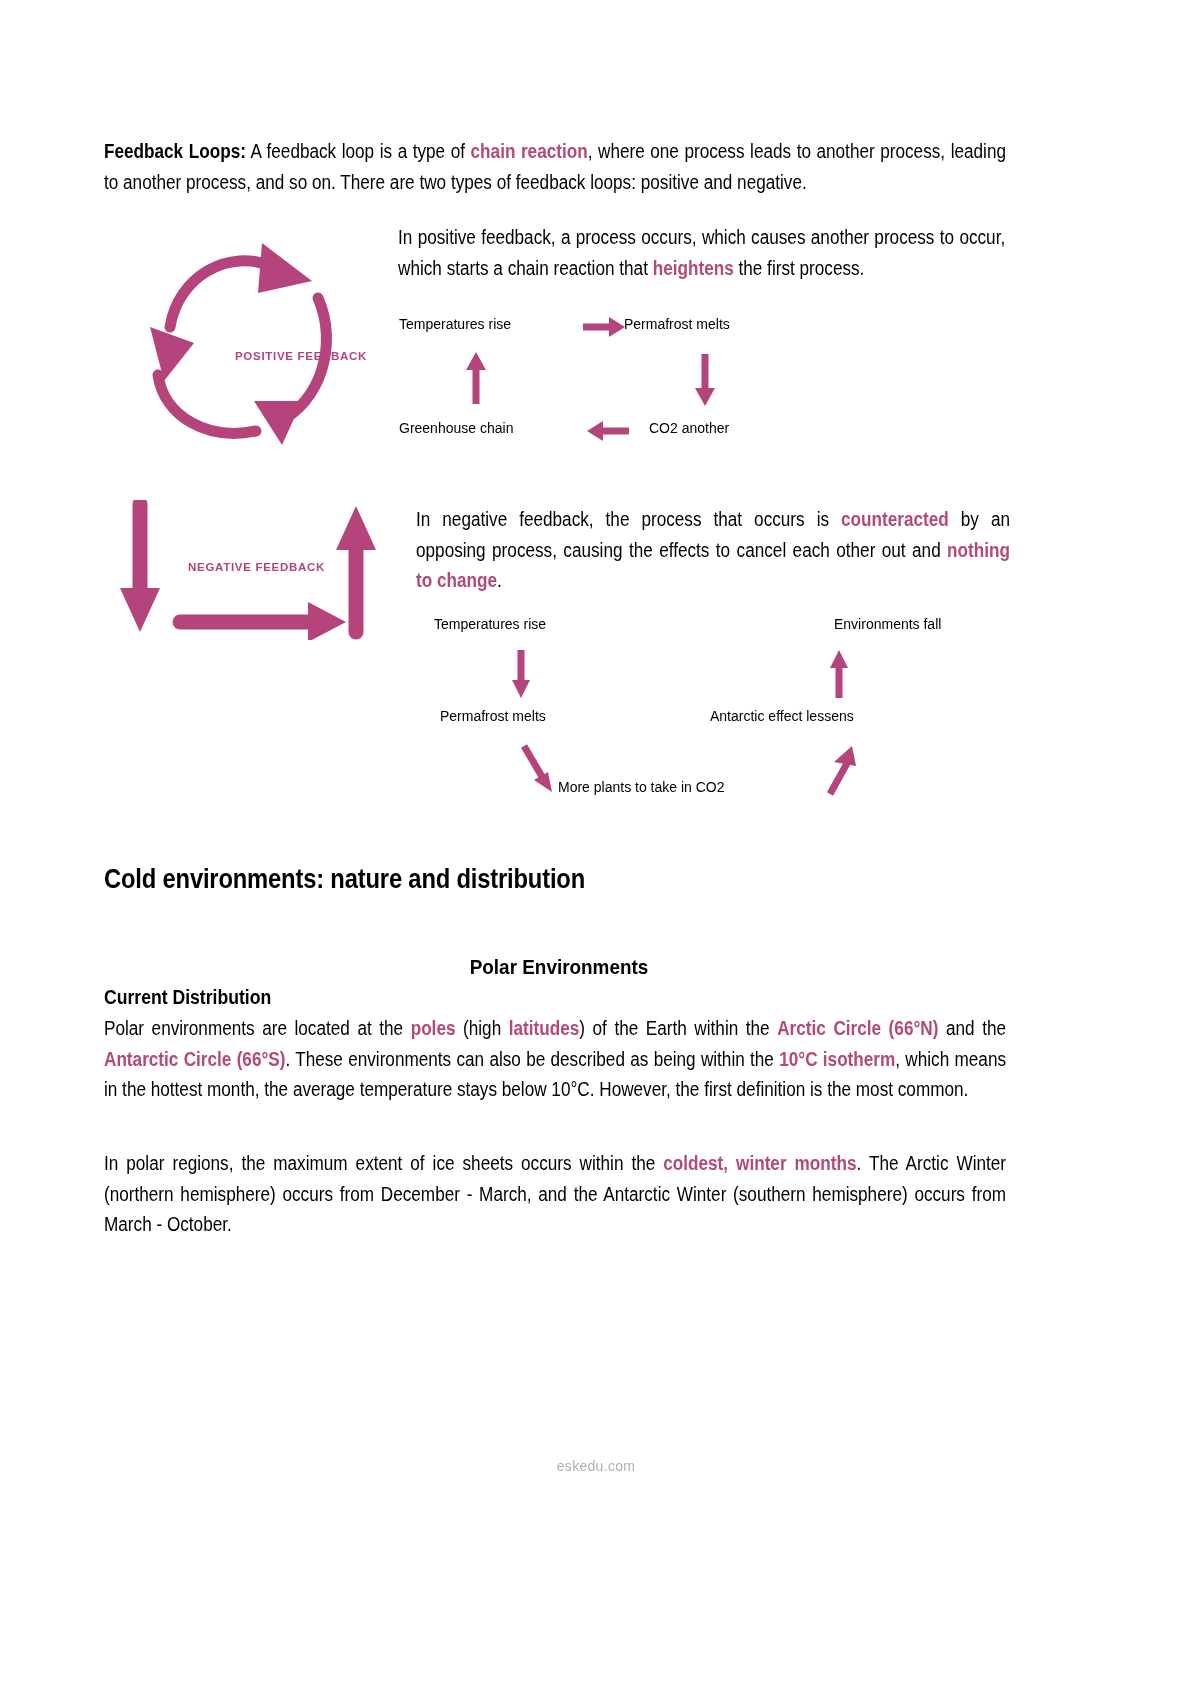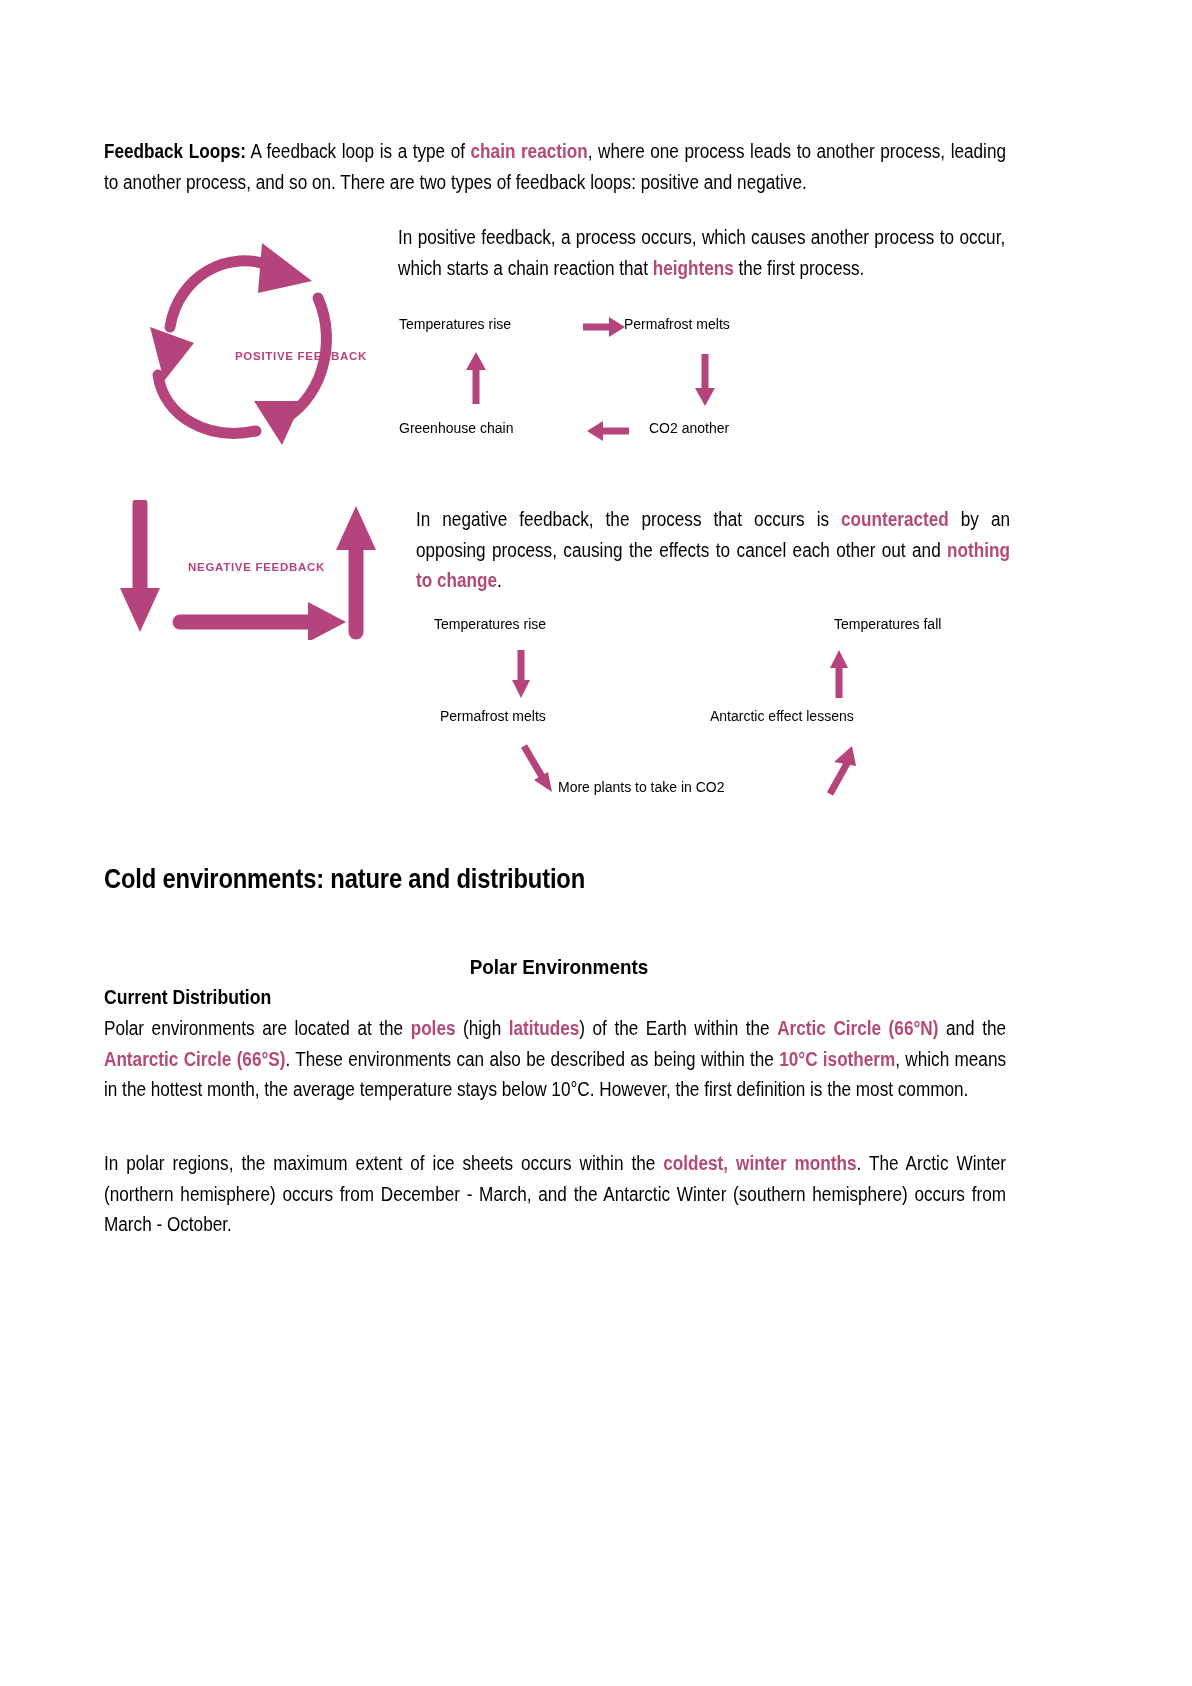--- a/index.html
+++ b/index.html
@@ -187,21 +187,21 @@
   <div class="loop-caption" style="left:188px; top:561px;">NEGATIVE FEEDBACK</div>
 
   <div class="doc-par" style="left:416px; top:504px; width:675px;">
     <span>In negative feedback, the process that occurs is </span><span class="hl">counteracted</span><span> by an opposing process, causing the effects to cancel each other out and </span><span class="hl">nothing to change</span><span>.</span>
   </div>
 
   <div class="dg-label" style="left:434px; top:616px;">Temperatures rise</div>
   <div class="dg-label" style="left:440px; top:708px;">Permafrost melts</div>
   <div class="dg-label" style="left:558px; top:779px;text-align:right;">More plants to take in CO2</div>
   <div class="dg-label" style="left:710px; top:708px;">Antarctic effect lessens</div>
-  <div class="dg-label" style="left:834px; top:616px;">Temperatures fall</div>
+  <div class="dg-label" style="left:834px; top:616px;">Environments fall</div>
 
   <div class="svg-abs" style="left:508px; top:648px;">
     <svg width="26" height="52" viewBox="0 0 26 52">
       <line x1="13" y1="2" x2="13" y2="34" stroke="#b5437c" stroke-width="7"></line>
       <polygon points="4,32 13,50 22,32" fill="#b5437c"></polygon>
     </svg>
   </div>
 
   <div class="svg-abs" style="left:518px; top:742px;">
     <svg width="42" height="56" viewBox="0 0 42 56">
@@ -231,14 +231,15 @@
   <div class="h-sub" style="left:104px; top:986px;">Current Distribution</div>
 
   <div class="doc-par" style="left:104px; top:1013px; width:1025px;">
     <span>Polar environments are located at the </span><span class="hl">poles</span><span> (high </span><span class="hl">latitudes</span><span>) of the Earth within the </span><span class="hl">Arctic Circle (66°N)</span><span> and the </span><span class="hl">Antarctic Circle (66°S)</span><span>. These environments can also be described as being within the </span><span class="hl">10°C isotherm</span><span>, which means in the hottest month, the average temperature stays below 10°C. However, the first definition is the most common.</span>
   </div>
 
   <div class="doc-par" style="left:104px; top:1148px; width:1025px;">
     <span>In polar regions, the maximum extent of ice sheets occurs within the </span><span class="hl">coldest, winter months</span><span>. The Arctic Winter (northern hemisphere) occurs from December - March, and the Antarctic Winter (southern hemisphere) occurs from March - October.</span>
   </div>
 
+  <div class="site-footer">eskedu.com</div>
 
 </div>
 
 </body></html>

